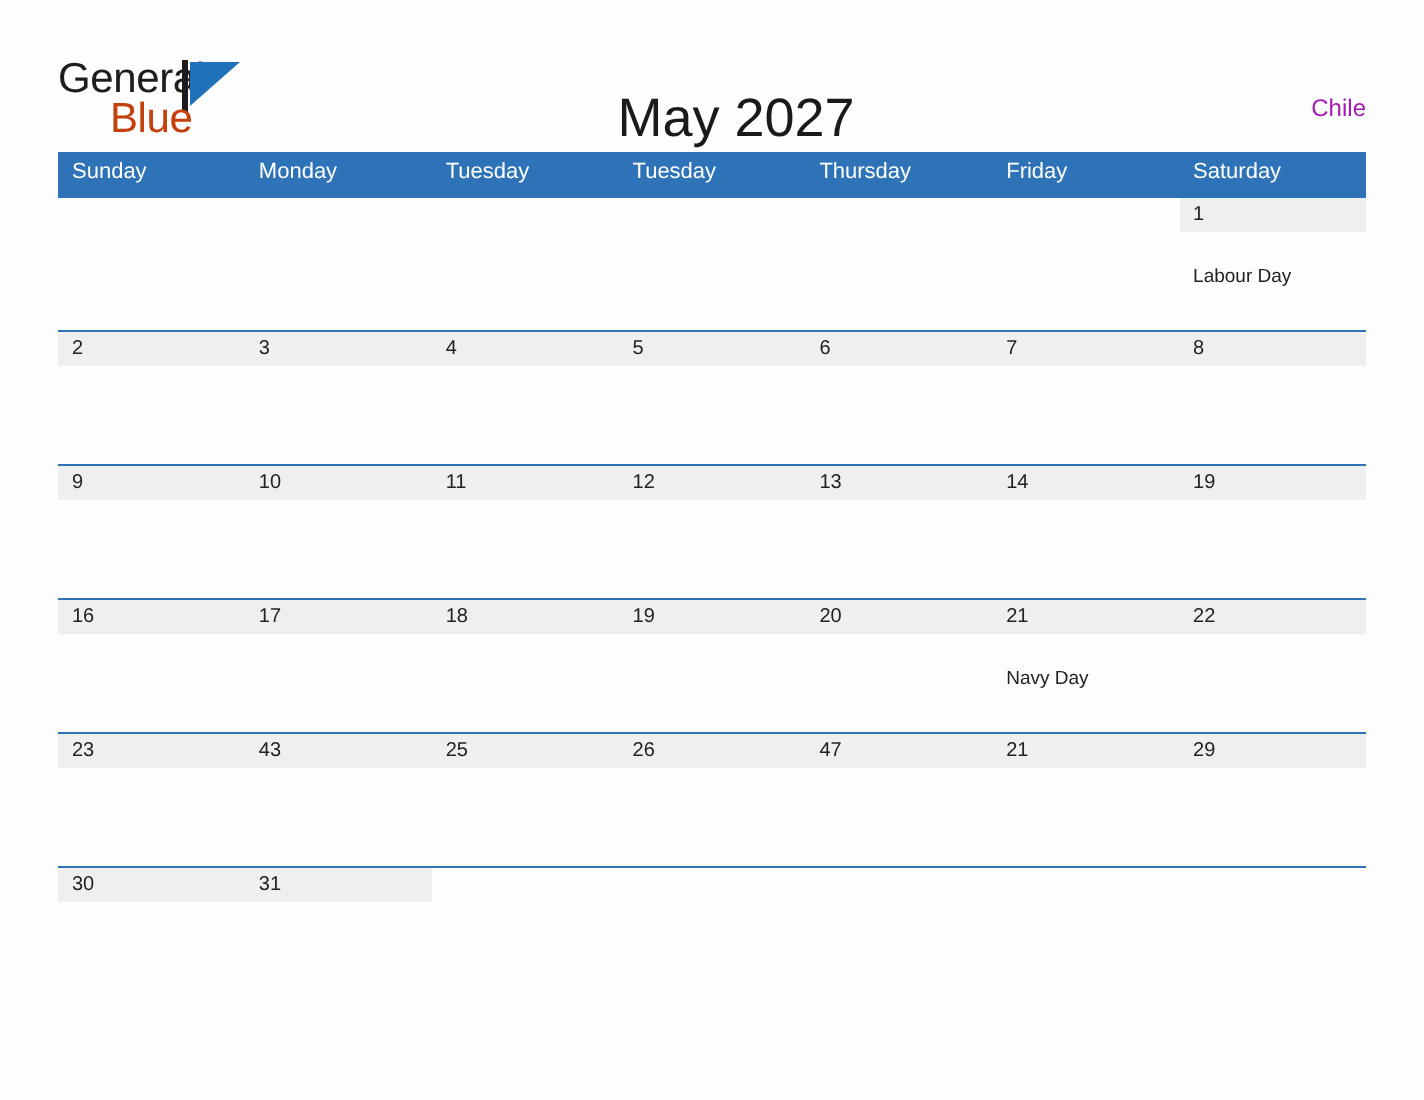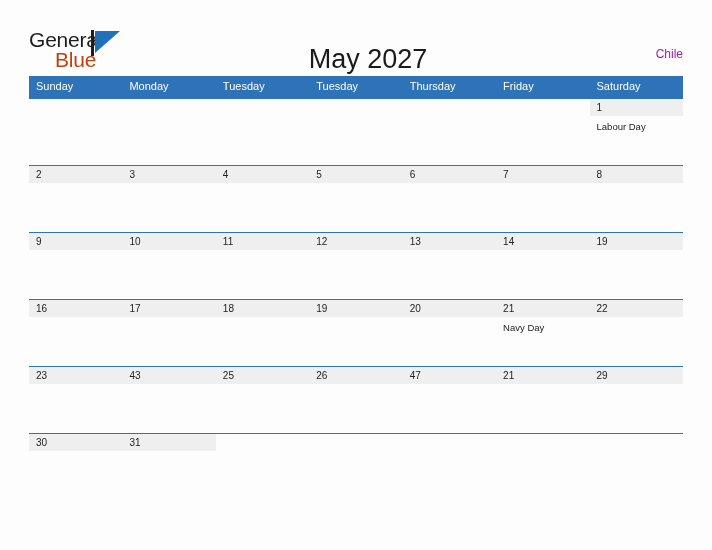--- a/index.html
+++ b/index.html
@@ -148,21 +148,21 @@
     padding-left: 7px;
     height: 17px;
   }
   .event {
     position: relative;
     display: block;
     font-size: 9.5px;
     line-height: 13px;
     color: #222222;
     padding-left: 7px;
-    padding-top: 4px;
+    padding-top: 16px;
   }
   .lastrow td {
     border-bottom: none;
   }
 </style>
 </head>
 <body>
 
 <div class="page">
 

